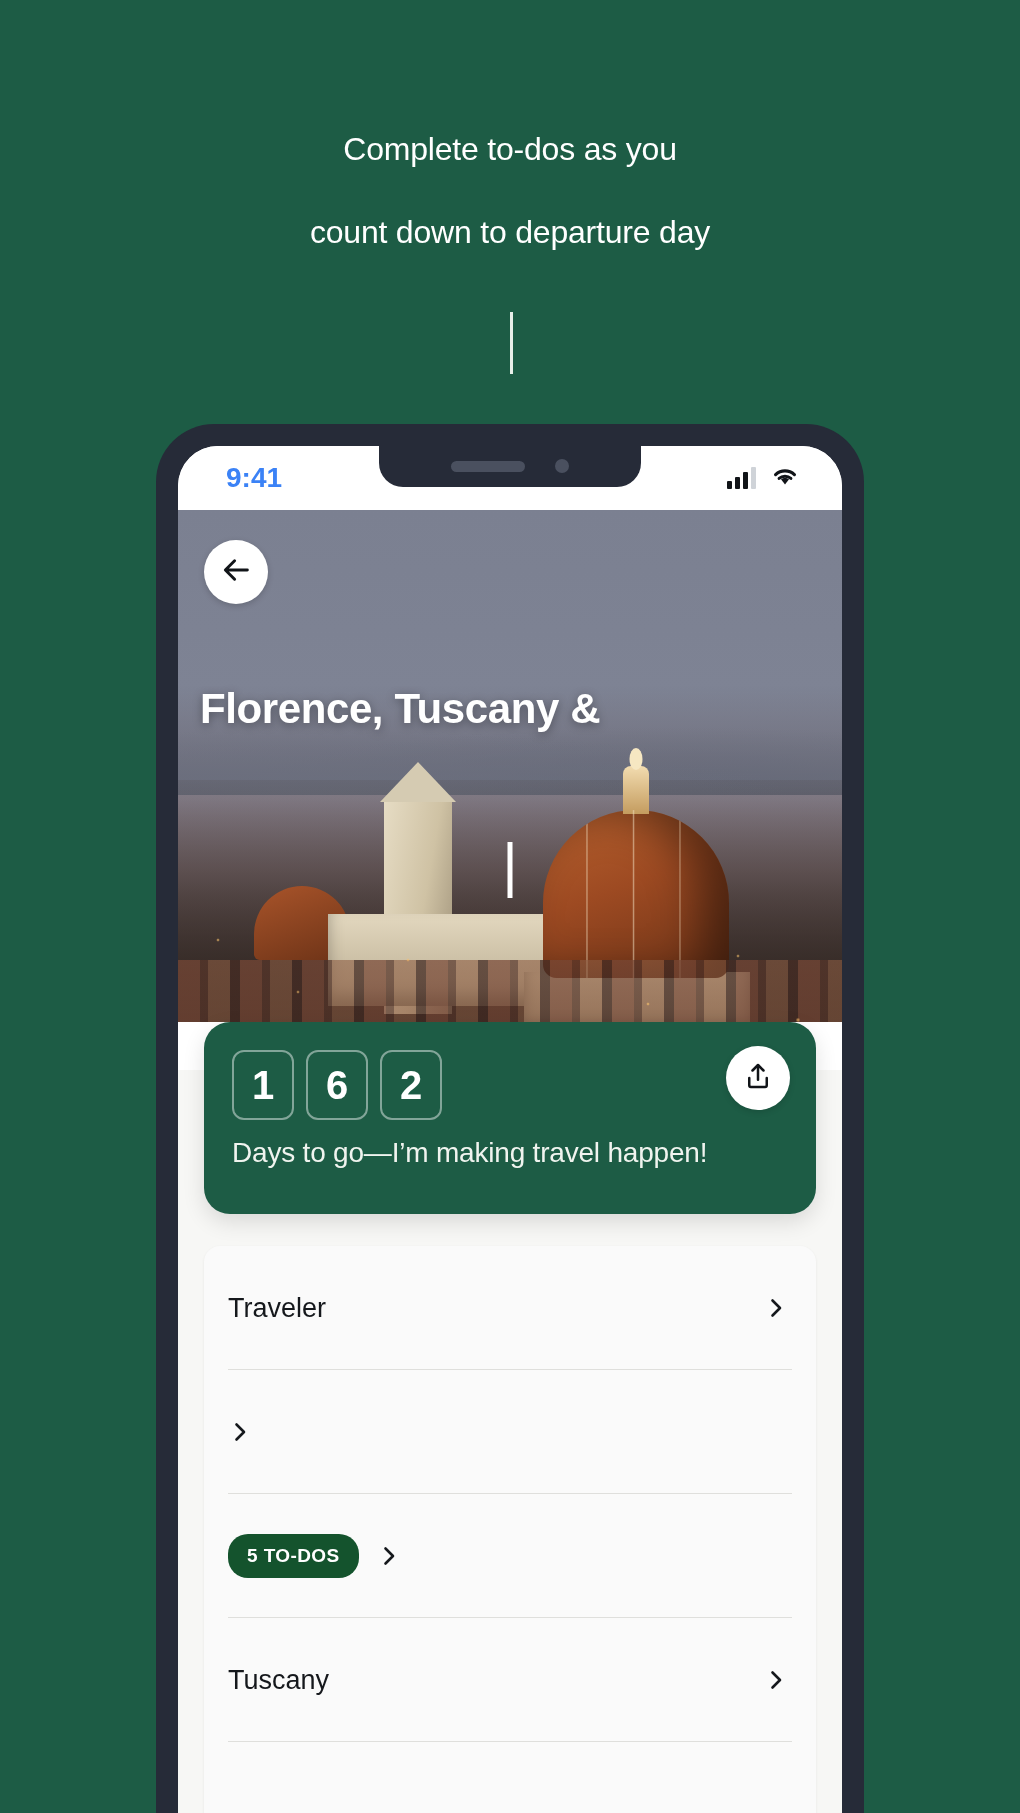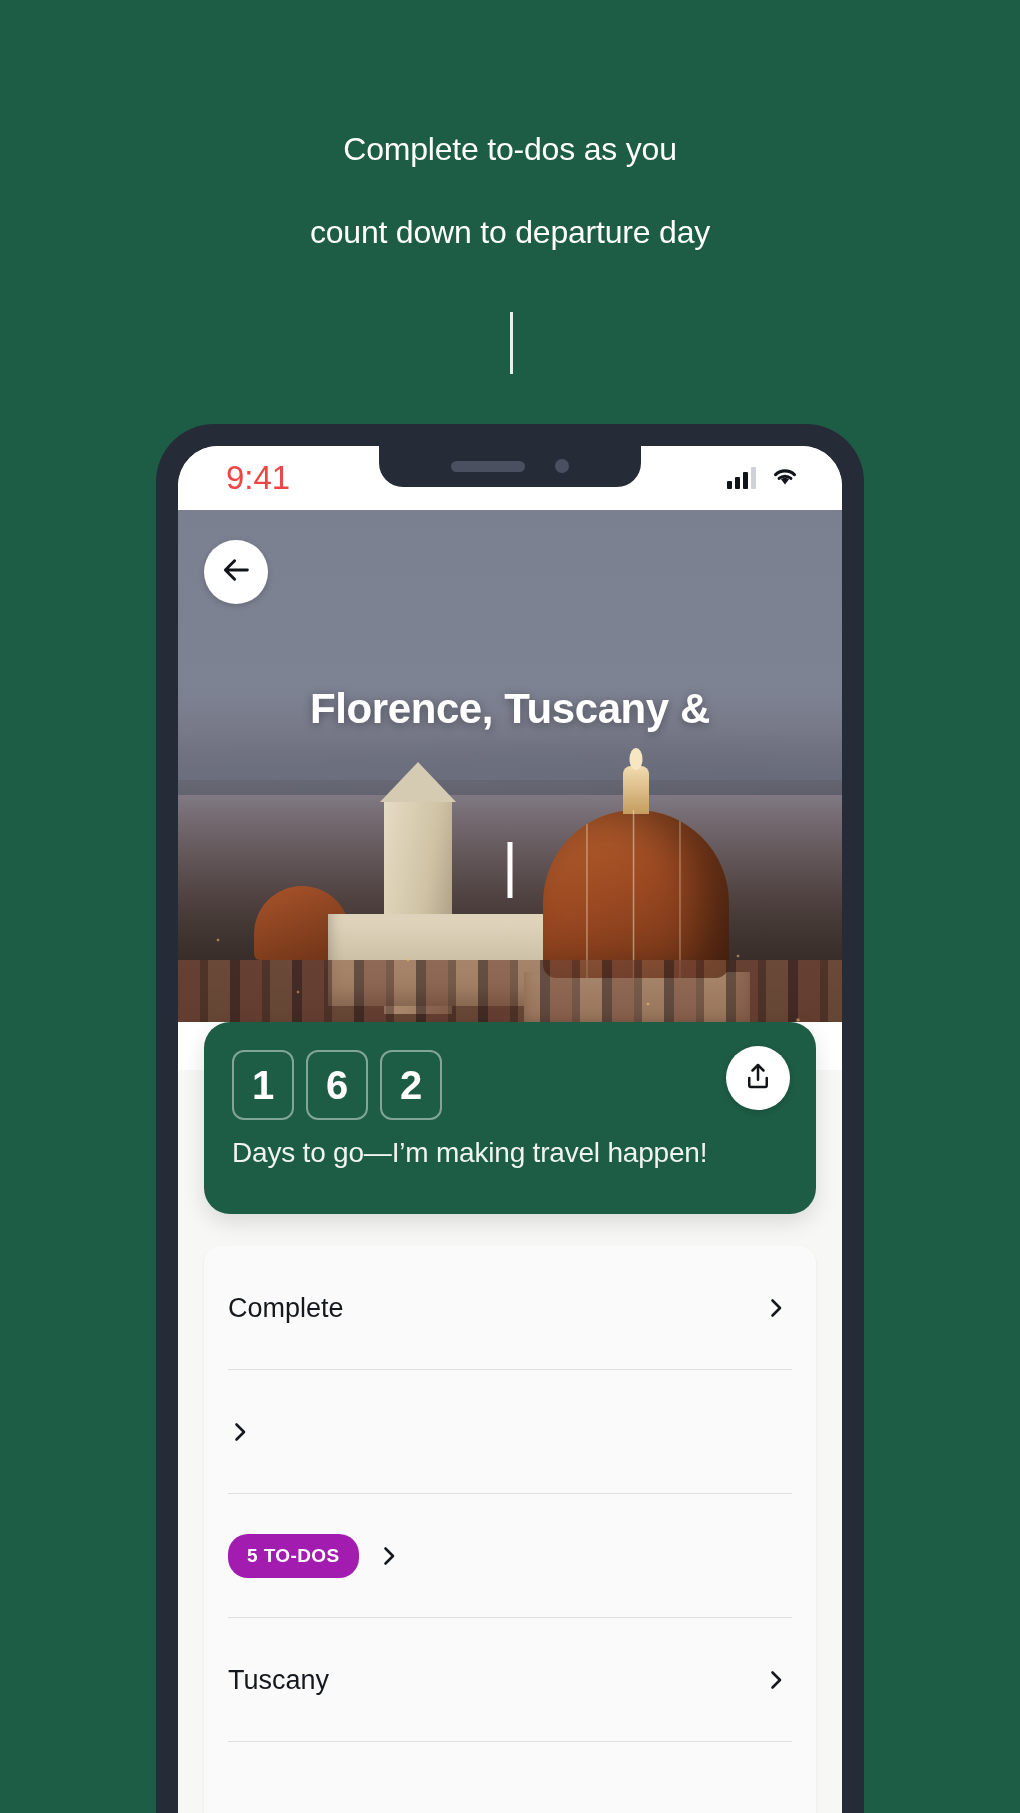--- a/index.html
+++ b/index.html
@@ -54,21 +54,21 @@
   .statusbar {
     position:relative;
     height:64px;
     background:#ffffff;
     display:flex; align-items:center;
     justify-content:space-between;
     padding:0 42px 0 48px;
     z-index:6;
   }
   .clock {
-    font-size:33px; font-weight:400; color:#ef4444;
+    font-size:28px; font-weight:700; color:#3b82f6;
     letter-spacing:0px;
   }
   .status-right { display:flex; align-items:center; gap:14px; }
   .signal { display:flex; align-items:flex-end; gap:3px; height:22px; }
   .signal i { display:block; width:5px; background:#111418; border-radius:1px; }
   .signal i:nth-child(1){ height:8px; }
   .signal i:nth-child(2){ height:12px; }
   .signal i:nth-child(3){ height:17px; }
   .signal i:nth-child(4){ height:22px; background:#cfd3d8; }
 
@@ -207,21 +207,20 @@
     width:64px; height:64px; border-radius:50%;
     background:#ffffff;
     display:flex; align-items:center; justify-content:center;
     z-index:5;
     box-shadow:0 2px 6px rgba(0,0,0,0.18);
   }
 
   .hero-title {
     position:absolute;
     left:0; right:0; top:168px;
-    text-align:center;
     color:#ffffff;
     font-size:42px;
     font-weight:700;
     line-height:62px;
     letter-spacing:-0.4px;
     z-index:4;
     padding:0 22px;
     text-shadow:0 2px 10px rgba(0,0,0,0.35);
   }
   .hero-caret {
@@ -295,21 +294,21 @@
   .row .divider {
     position:absolute; left:24px; right:24px; bottom:0;
     height:1px; background:#dfdfdc;
   }
   .row:last-child .divider { display:none; }
   .row-label {
     font-size:27px; color:#15181c; flex:1;
     letter-spacing:0px;
   }
   .badge {
-    background:#a21caf;
+    background:#14532d;
     color:#ffffff;
     font-size:19px;
     font-weight:700;
     letter-spacing:0.4px;
     border-radius:20px;
     padding:11px 19px;
     margin-right:18px;
     white-space:nowrap;
     text-align:right;
   }
@@ -395,21 +394,21 @@
               <path d="M7.6 7.6 L12 3.2 L16.4 7.6" stroke="#111418" stroke-width="2" fill="none" stroke-linecap="round" stroke-linejoin="round"></path>
               <path d="M5 13.6 V19.4 a1.3 1.3 0 0 0 1.3 1.3 H17.7 a1.3 1.3 0 0 0 1.3 -1.3 V13.6" stroke="#111418" stroke-width="2" fill="none" stroke-linecap="round"></path>
             </svg>
           </span>
         </div>
       </div>
 
       <div class="list-card">
 
         <div class="row">
-          <span class="row-label">Complete</span>
+          <span class="row-label">Traveler</span>
           <span class="chev">
             <svg width="24" height="24" viewBox="0 0 24 24">
               <path d="M8.5 4.5 L16 12 L8.5 19.5" stroke="#15181c" stroke-width="2.6" fill="none" stroke-linecap="round" stroke-linejoin="round"></path>
             </svg>
           </span>
           <span class="divider"></span>
         </div>
 
         <div class="row">
           <span class="chev">

